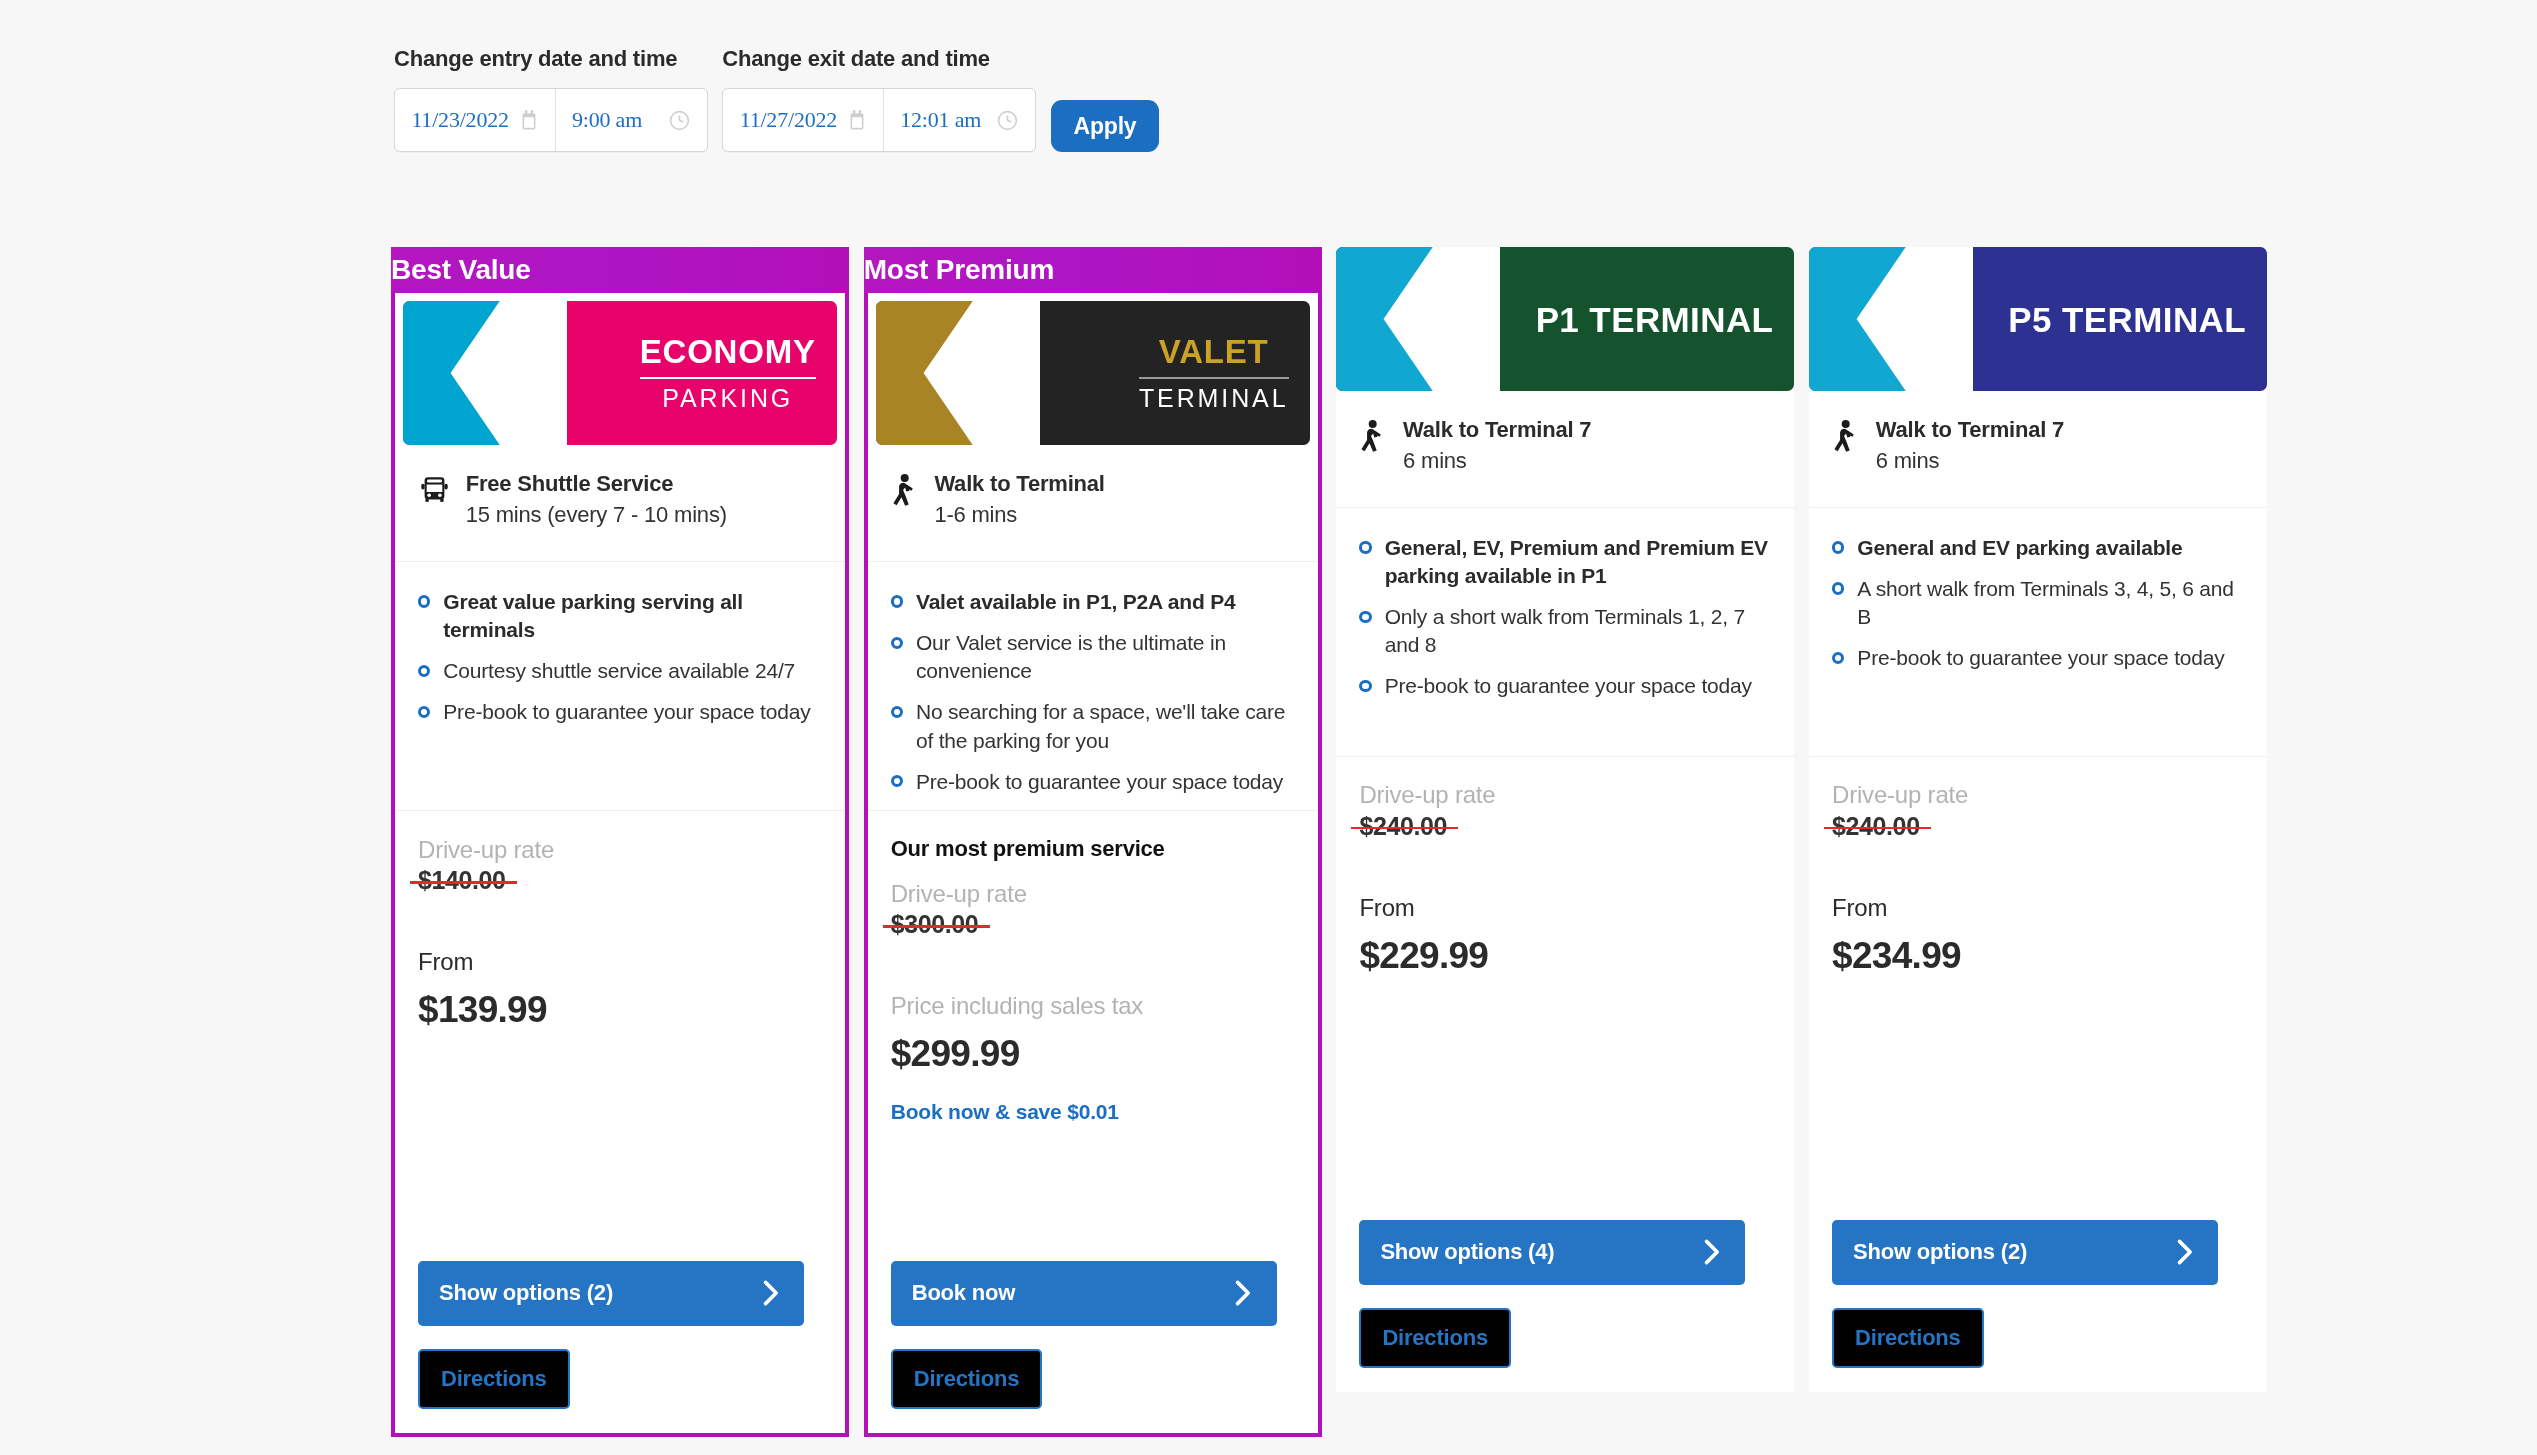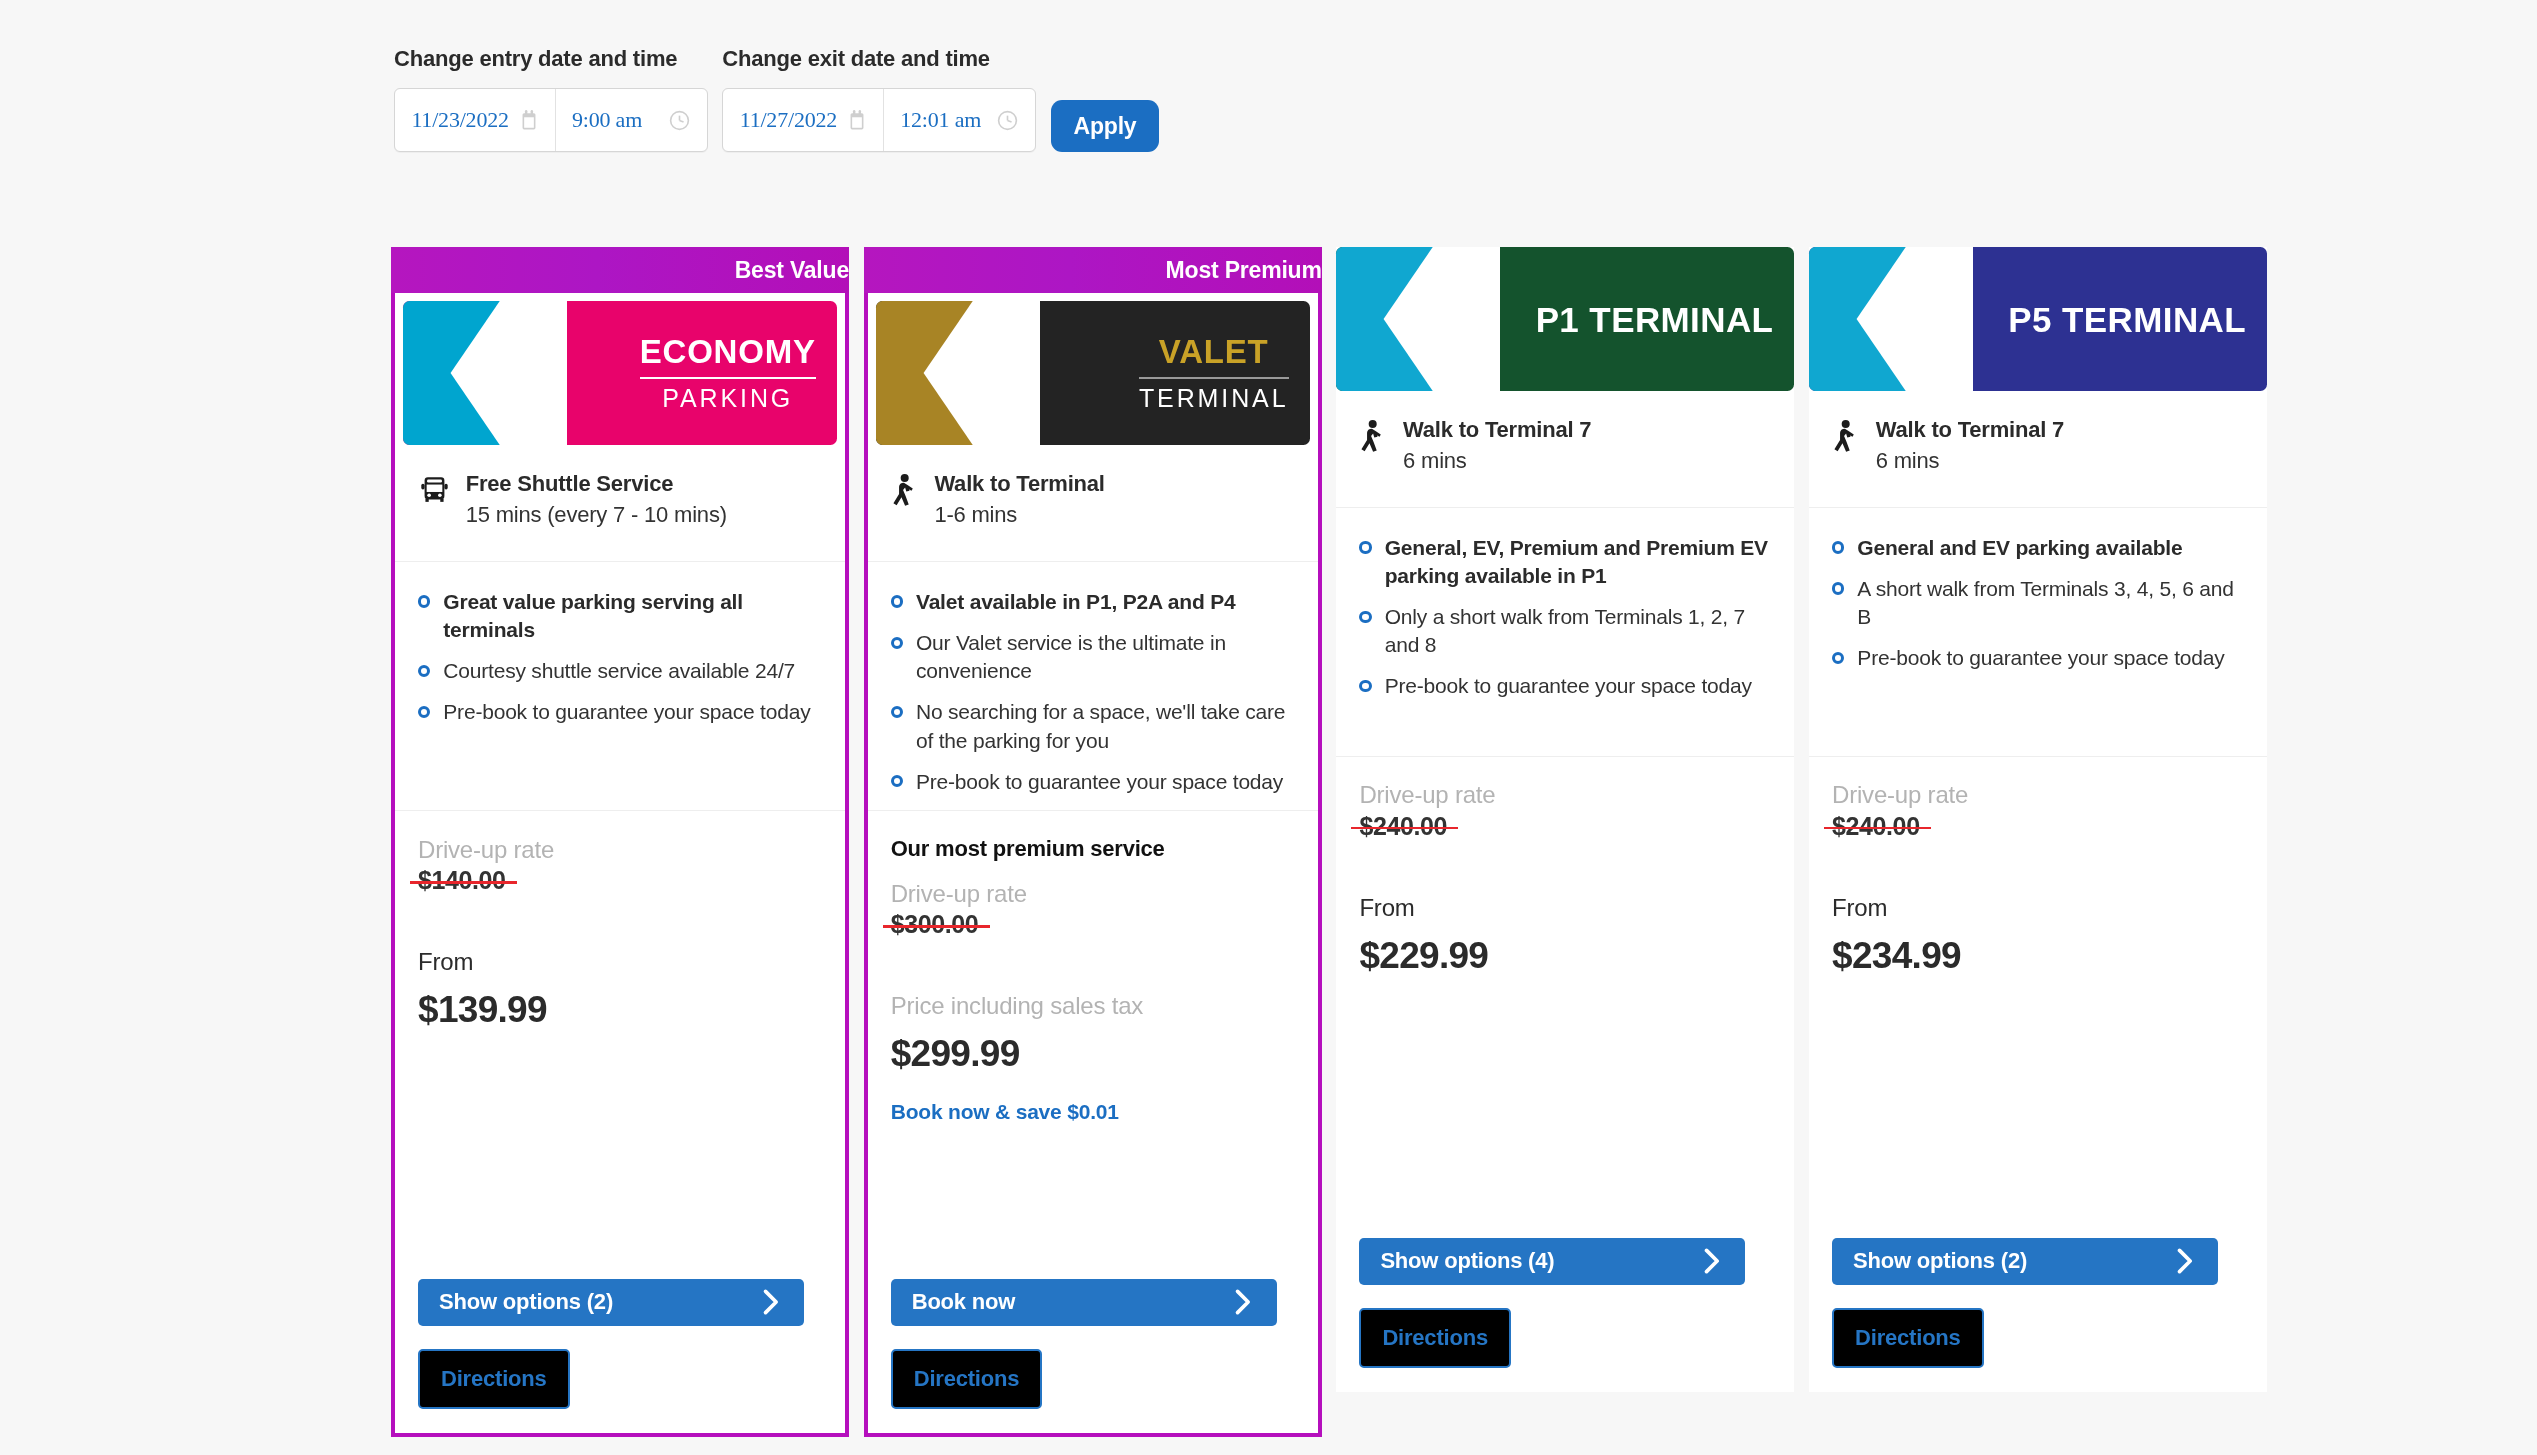--- a/index.html
+++ b/index.html
@@ -81,25 +81,25 @@
     display: flex;
     flex-direction: column;
   }
   .card.plain { background: #ffffff; height: 1145px; }
   .card.ribboned { width: 458px; }
 
   .ribbon {
     height: 46px;
     background: linear-gradient(90deg,#b516bf 0%,#ad16c4 45%,#b30fb8 100%);
     color: #fff;
-    font-size: 23px;
+    font-size: 28px;
     font-weight: bold;
     display: flex;
     align-items: center;
-    justify-content: flex-end;
+    justify-content: flex-start;
     letter-spacing: -0.2px;
   }
   .card-body {
     background: #fff;
     flex: 1;
     display: flex;
     flex-direction: column;
   }
   .bordered .card-body {
     border: 4.9px solid #b50fbd;
@@ -261,21 +261,21 @@
     color: #1b6ec2;
     margin-top: 24.5px;
     letter-spacing: -0.2px;
     cursor: pointer;
   }
 
   
   .actions { margin-top: auto; padding-bottom: 24.5px; }
   .primary-btn {
     width: 386px;
-    height: 47px;
+    height: 65px;
     background: #2575c4;
     color: #fff;
     border: none;
     border-radius: 4.9px;
     display: flex;
     align-items: center;
     padding: 0 21px;
     font-size: 22px;
     font-weight: bold;
     font-family: "Liberation Sans", sans-serif;

